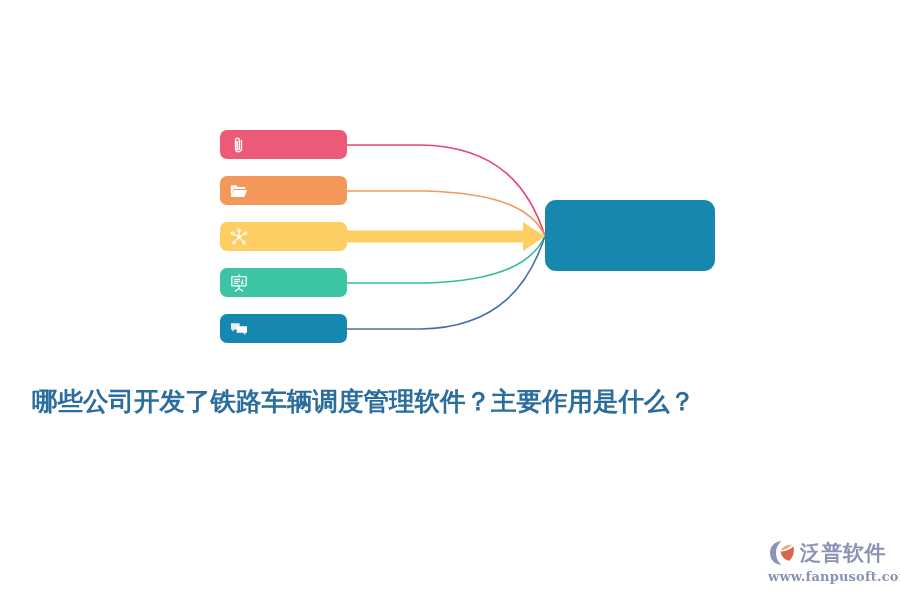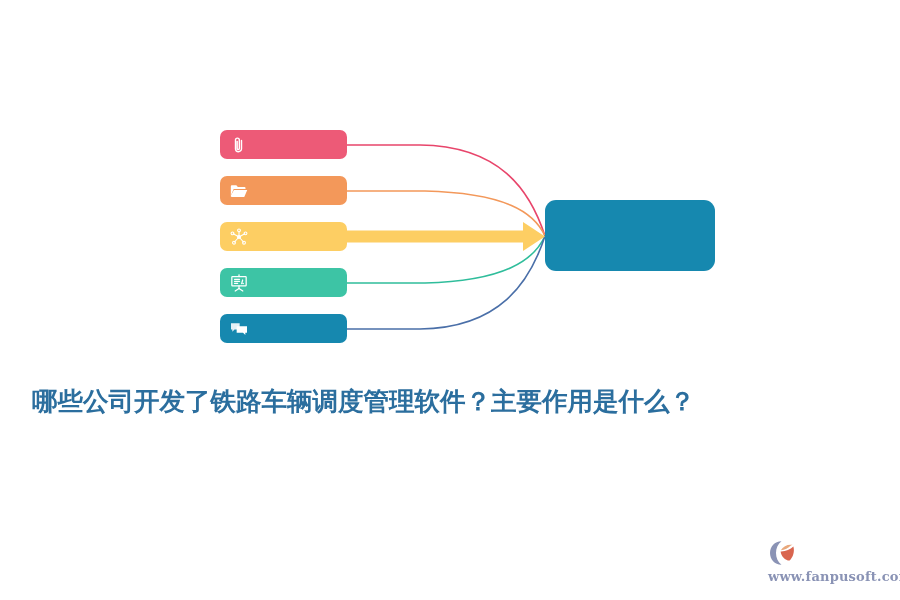--- a/index.html
+++ b/index.html
@@ -233,17 +233,18 @@
 
   <div id="logo">
     <div id="logo-row">
       <span id="logo-mark">
         <svg viewBox="0 0 30 30" width="30" height="30" xmlns="http://www.w3.org/2000/svg">
           <path d="M13.5 3.2 C6.6 3.2 2.0 8.6 2.0 15.0 C2.0 21.4 6.6 26.8 13.5 26.8 C10.0 24.3 8.0 20.0 8.0 15.0 C8.0 10.0 10.0 5.7 13.5 3.2 Z" fill="#8a93b5"></path>
           <path d="M24.6 6.8 C20.0 6.0 15.2 8.0 12.8 12.2 C16.8 12.0 20.4 10.0 22.8 7.4 Z" fill="#e8a87c"></path>
           <path d="M25.4 8.6 C22.2 11.8 17.4 13.6 12.6 13.4 C13.2 18.4 17.0 22.2 21.6 22.6 C25.2 19.2 26.8 13.6 25.4 8.6 Z" fill="#d9654f"></path>
         </svg>
       </span>
+      <span id="logo-name">泛普软件</span>
     </div>
     <div id="logo-url">www.fanpusoft.com</div>
   </div>
 
 </div>
 
 </body></html>

